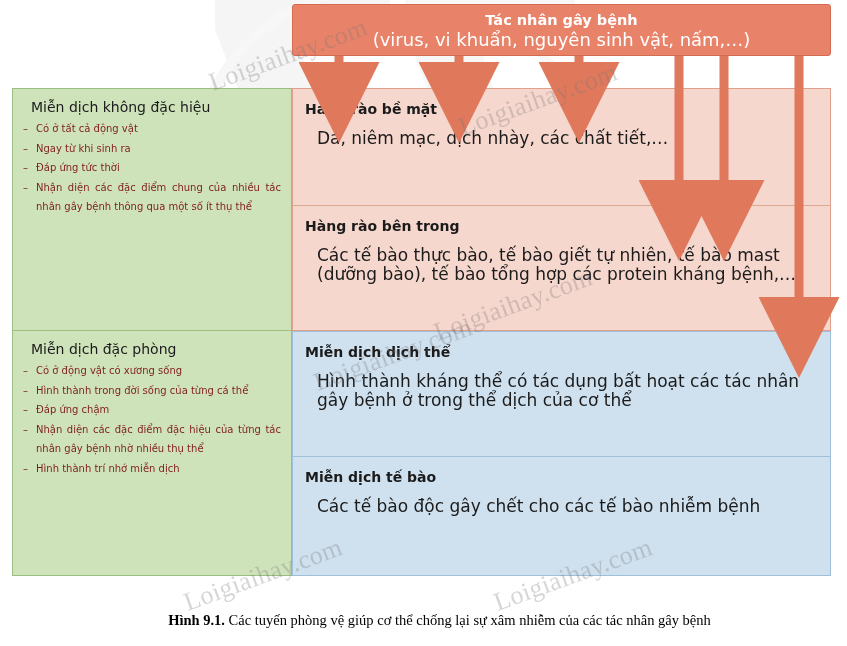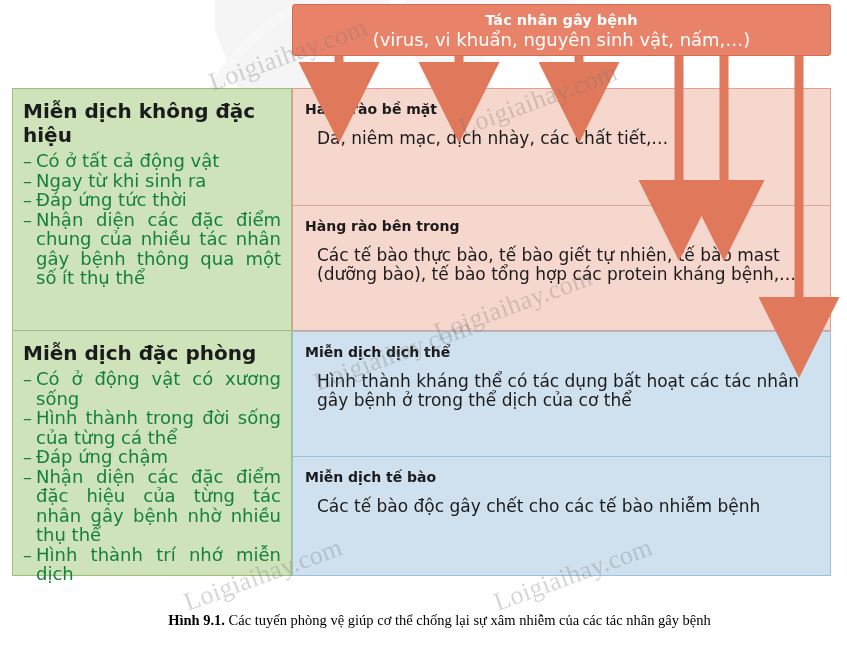--- a/index.html
+++ b/index.html
@@ -95,34 +95,34 @@
   }
   .panel {
     box-sizing: border-box;
     border: 1px solid #9cbf7f;
     background: #cfe3bb;
     padding: 10px 10px 8px 10px;
   }
   .panel.innate { height: 243px; }
   .panel.adaptive { height: 245px; border-top: none; }
   .panel h3 {
-    margin: 0 0 4px 0;
-    font-size: 20px;
-    font-weight: bold;
+    margin: 0 0 4px 8px;
+    font-size: 14px;
+    font-weight: normal;
     color: #1b1b1b;
   }
   .panel ul {
     margin: 0;
     padding: 0;
     list-style: none;
   }
   .panel li {
-    font-size: 18px;
+    font-size: 10px;
     line-height: 19.5px;
-    color: #15803d;
+    color: #7f1d1d;
     padding-left: 13px;
     position: relative;
     text-align: justify;
   }
   .panel li::before {
     content: "–";
     position: absolute;
     left: 0;
     top: 0;
   }

